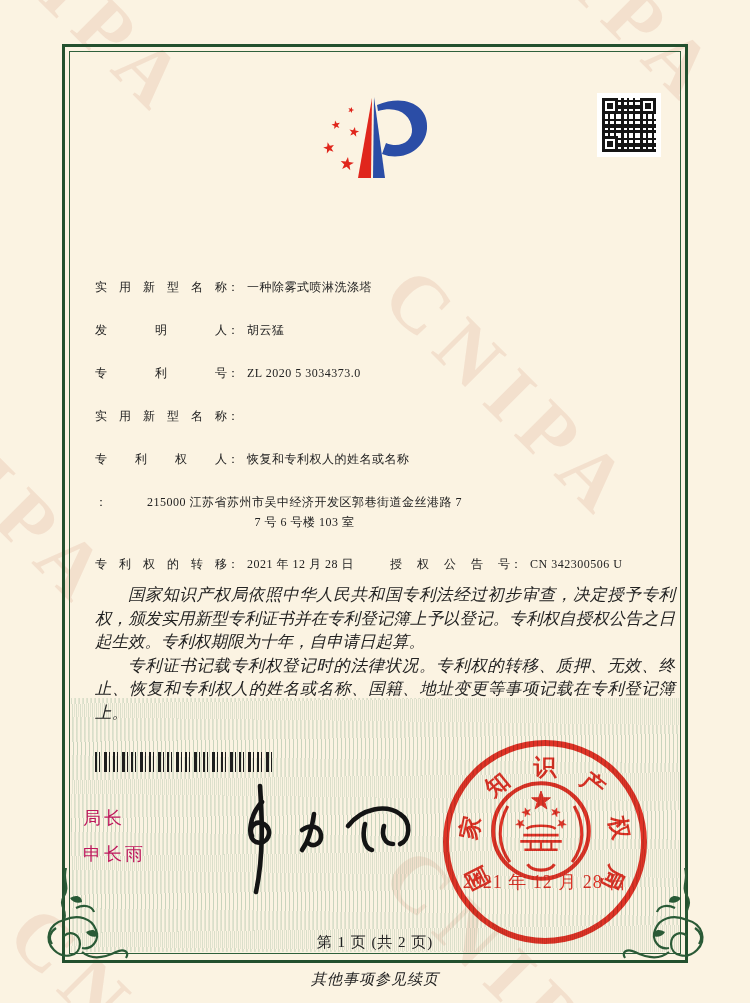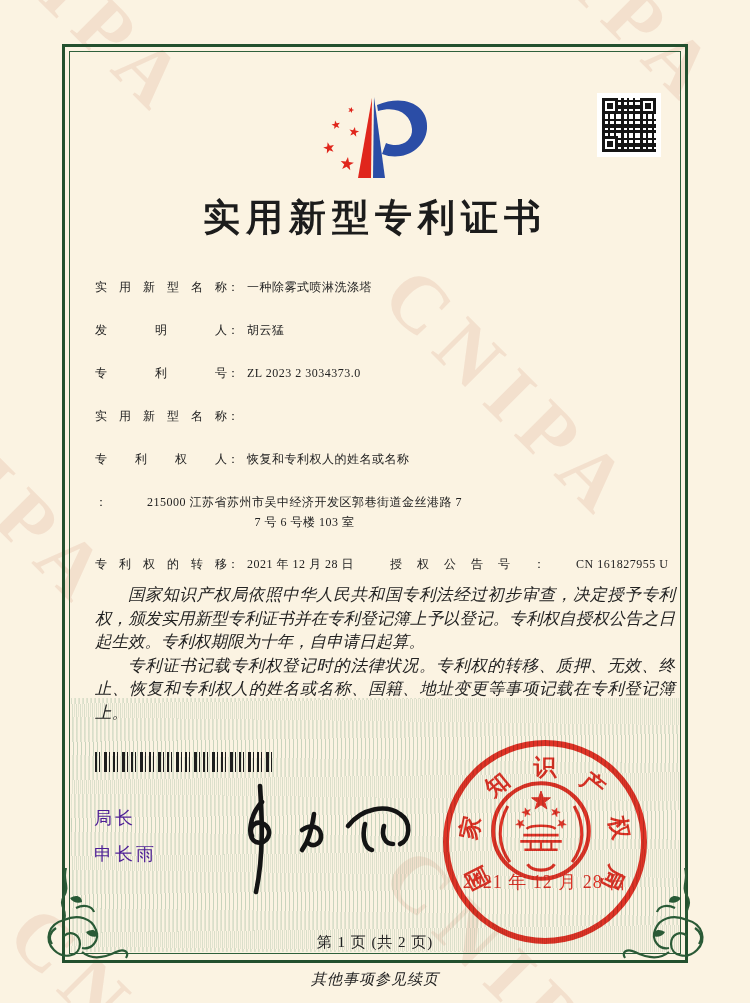--- a/index.html
+++ b/index.html
@@ -39,32 +39,32 @@
 
   .doc-title{position:absolute;left:0;right:0;top:193px;text-align:center;
       font-size:37px;font-weight:bold;letter-spacing:6px;color:#1c1c1c;z-index:3;}
 
   .fields{position:absolute;left:95px;top:277px;width:582px;font-size:12px;color:#222;z-index:3;}
   .frow{display:flex;line-height:21px;margin-bottom:22px;position:relative;}
   .flabel{display:inline-block;width:132px;text-align:justify;text-align-last:justify;flex:none;}
   .fcolon{flex:none;margin-right:8px;}
   .fvalue{letter-spacing:0.5px;text-align:center;}
   .addr .fvalue div{line-height:20px;margin-left:32px;}
-  .grant-right{position:absolute;left:295px;top:0;display:flex;gap:23px;}
+  .grant-right{position:absolute;left:295px;top:0;display:flex;}
   .grant-right .flabel{width:120px;}
 
   .body-text{position:absolute;left:95px;top:583px;width:580px;z-index:3;
       font-style:italic;font-size:16.5px;line-height:23.5px;color:#222;text-align:justify;}
   .body-text p{margin:0;text-indent:2em;}
 
   .barcode{position:absolute;left:95px;top:752px;width:178px;height:20px;z-index:3;
       background:repeating-linear-gradient(90deg,#1e1e1e 0 2px,transparent 2px 4px,#1e1e1e 4px 5px,transparent 5px 9px,#1e1e1e 9px 12px,transparent 12px 14px,#1e1e1e 14px 15px,transparent 15px 18px);}
 
-  .signer{position:absolute;left:94px;z-index:3;font-family:"Liberation Sans","DejaVu Sans",sans-serif;
-      font-size:18px;letter-spacing:3px;color:#4c1d95;}
+  .signer{position:absolute;left:83px;z-index:3;font-family:"Liberation Sans","DejaVu Sans",sans-serif;
+      font-size:18px;letter-spacing:3px;color:#be185d;}
   .signer.title{top:806px;} .signer.name{top:842px;}
   .signature{position:absolute;left:210px;top:780px;z-index:3;}
 
   
   .seal{position:absolute;left:440px;top:737px;width:210px;height:210px;z-index:4;
       opacity:0.93;mix-blend-mode:multiply;}
   .seal-ring{position:absolute;left:3px;top:3px;width:192px;height:192px;border:6px solid #e1251b;border-radius:50%;}
   .seal-char{position:absolute;left:50%;top:50%;width:26px;margin-left:-13px;margin-top:-14px;
       text-align:center;font-size:23px;font-weight:bold;color:#e1251b;}
   .seal-emblem{position:absolute;left:49px;top:40px;}
@@ -115,37 +115,36 @@
     </g>
   </svg>
 
   <div class="qr">
     <div class="qr-pattern"></div>
     <span class="finder tl"></span>
     <span class="finder tr"></span>
     <span class="finder bl"></span>
   </div>
 
-  <div class="doc-title">实用新型专利证书</div>
 
   <div class="fields">
     <div class="frow">
       <span class="flabel">实用新型名称</span>
         <span class="fcolon">：</span>
       <span class="fvalue">一种除雾式喷淋洗涤塔</span>
     </div>
     <div class="frow">
       <span class="flabel">发明人</span>
         <span class="fcolon">：</span>
       <span class="fvalue">胡云猛</span>
     </div>
     <div class="frow">
       <span class="flabel">专利号</span>
         <span class="fcolon">：</span>
-      <span class="fvalue">ZL 2023 2 3034373.0</span>
+      <span class="fvalue">ZL 2020 5 3034373.0</span>
     </div>
     <div class="frow">
       <span class="flabel">实用新型名称</span>
         <span class="fcolon">：</span>
     </div>
     <div class="frow">
       <span class="flabel">专利权人</span>
         <span class="fcolon">：</span>
       <span class="fvalue">恢复和专利权人的姓名或名称</span>
     </div>
@@ -156,21 +155,21 @@
         <div>7 号 6 号楼 103 室</div>
       </span>
     </div>
     <div class="frow">
       <span class="flabel">专利权的转移</span>
         <span class="fcolon">：</span>
       <span class="fvalue">2021 年 12 月 28 日</span>
       <span class="grant-right">
         <span class="flabel">授权公告号</span>
           <span class="fcolon">：</span>
-        <span class="fvalue">CN 161827955 U</span>
+        <span class="fvalue">CN 342300506 U</span>
       </span>
     </div>
   </div>
 
   <div class="body-text">
     <p>国家知识产权局依照中华人民共和国专利法经过初步审查，决定授予专利权，颁发实用新型专利证书并在专利登记簿上予以登记。专利权自授权公告之日起生效。专利权期限为十年，自申请日起算。</p>
     <p>专利证书记载专利权登记时的法律状况。专利权的转移、质押、无效、终止、恢复和专利权人的姓名或名称、国籍、地址变更等事项记载在专利登记簿上。</p>
   </div>
 
   <div class="barcode"></div>

